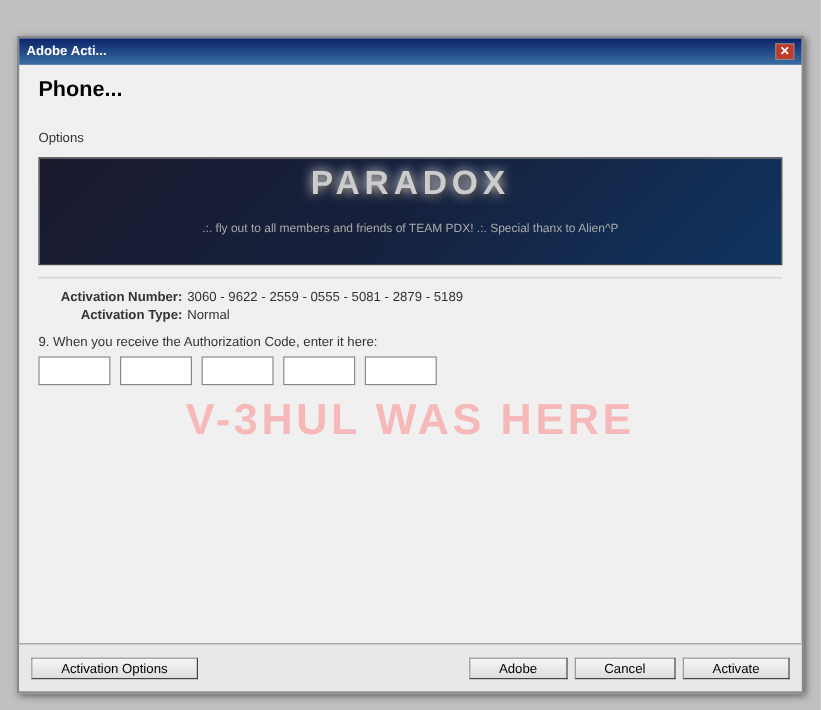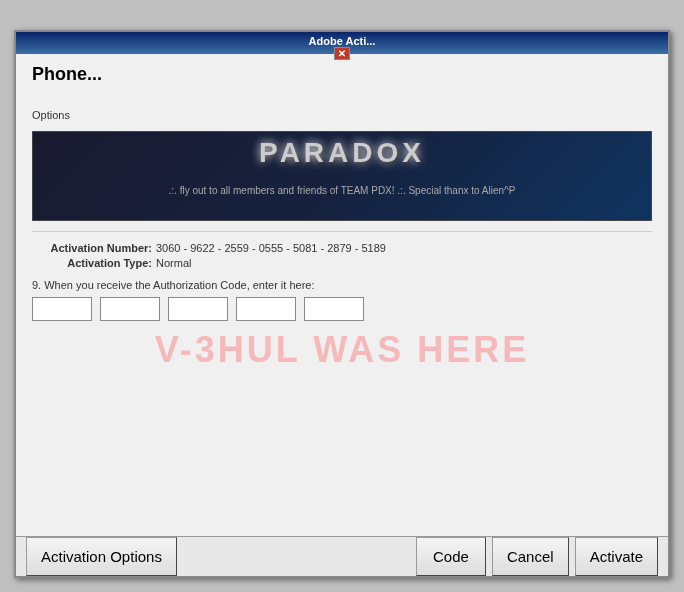--- a/index.html
+++ b/index.html
@@ -26,21 +26,20 @@
 
     
     .title-bar {
       background: linear-gradient(to bottom, #0a246a, #3a6ea5);
       color: white;
       padding: 3px 6px;
       display: flex;
       align-items: center;
       justify-content: space-between;
       height: 22px;
-      flex-direction: column;
     }
     .title-bar-text {
       font-size: 11px;
       font-weight: bold;
       color: white;
     }
     .close-btn {
       width: 16px;
       height: 14px;
       background: #c0392b;
@@ -185,23 +184,23 @@
       margin-right: auto;
     }
     .bottom-right-btns {
       display: flex;
       gap: 6px;
       margin-left: auto;
     }
     .bottom-btn {
       background: linear-gradient(to bottom, #f5f5f5, #ddd);
       border: 1px outset #999;
-      font-size: 15px;
-      padding: 3px 14px;
-      height: 39px;
+      font-size: 11px;
+      padding: 3px 24px;
+      height: 18px;
       cursor: pointer;
       min-width: 70px;
     }
   </style>
 </head>
 <body>
 
 <div class="dialog-window">
 
   <div class="title-bar">
@@ -243,18 +242,18 @@
       <input class="code-box" type="text" style="">
     </div>
 
     <div class="watermark">V-3HUL WAS HERE</div>
 
   </div>
 
   <div class="bottom-bar">
     <button class="bottom-btn left-btn">Activation Options</button>
     <div class="bottom-right-btns">
-      <button class="bottom-btn">Code</button>
+      <button class="bottom-btn">Adobe</button>
       <button class="bottom-btn">Cancel</button>
       <button class="bottom-btn">Activate</button>
     </div>
   </div>
 </div>
 
 </body></html>

